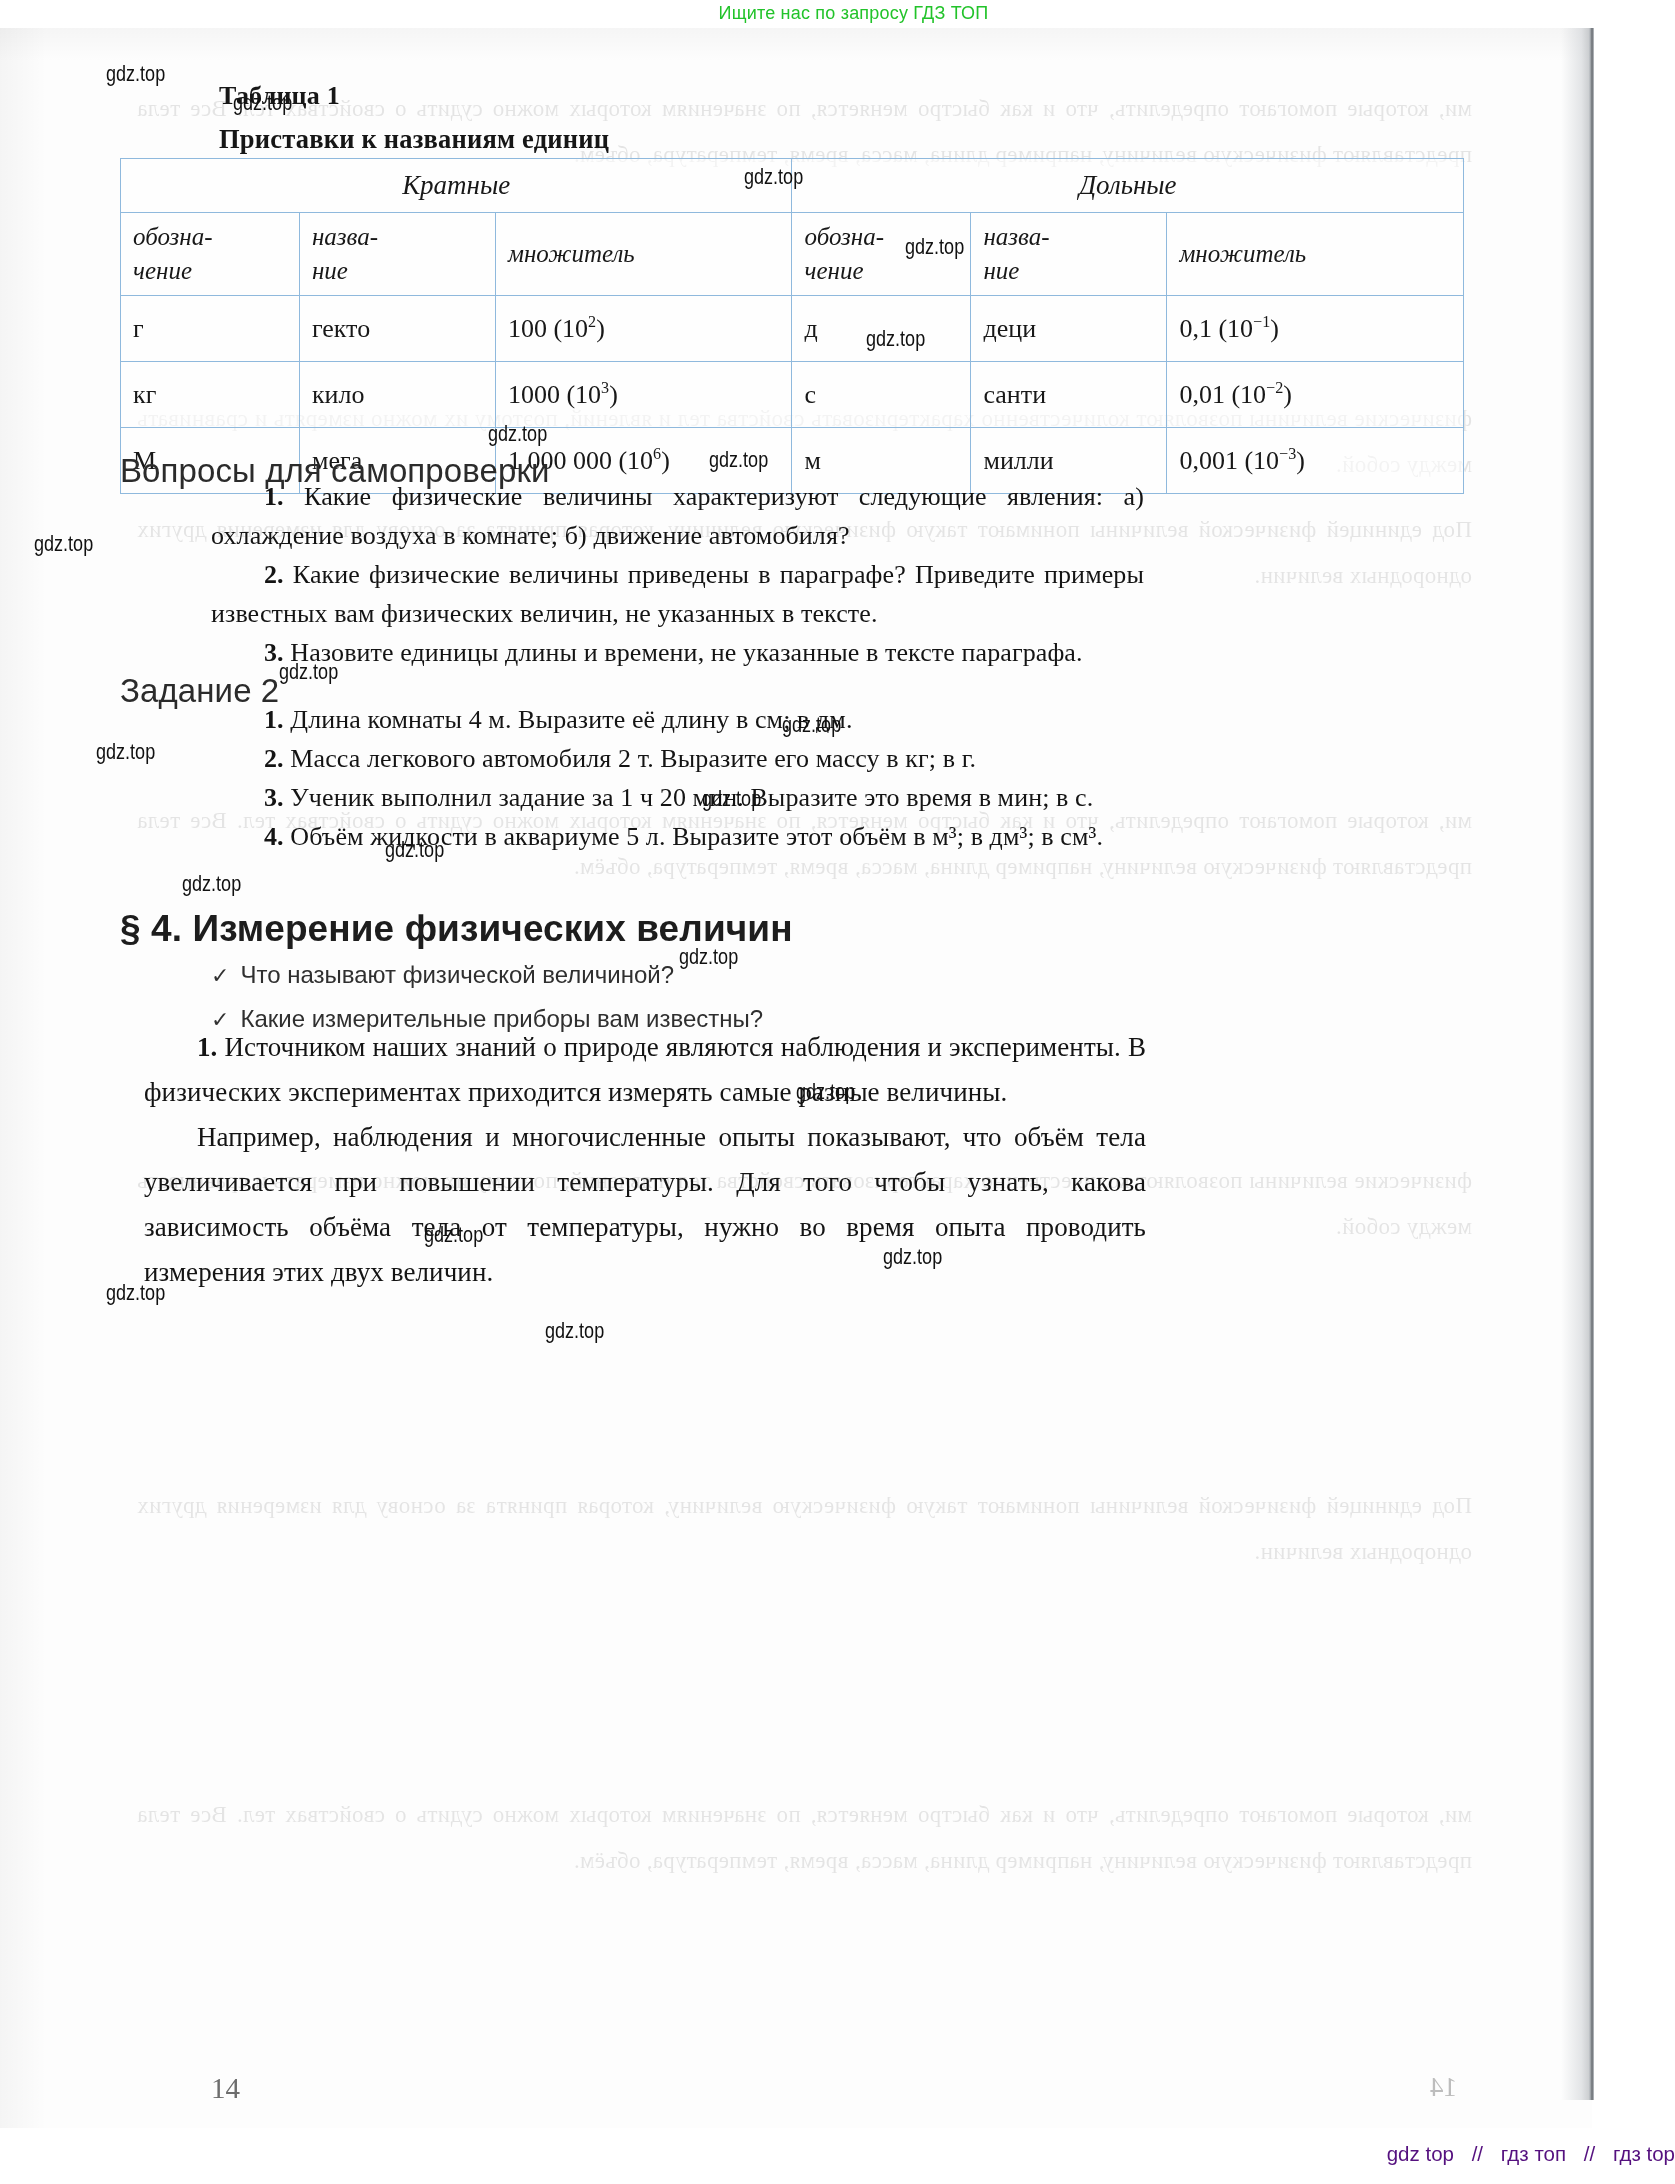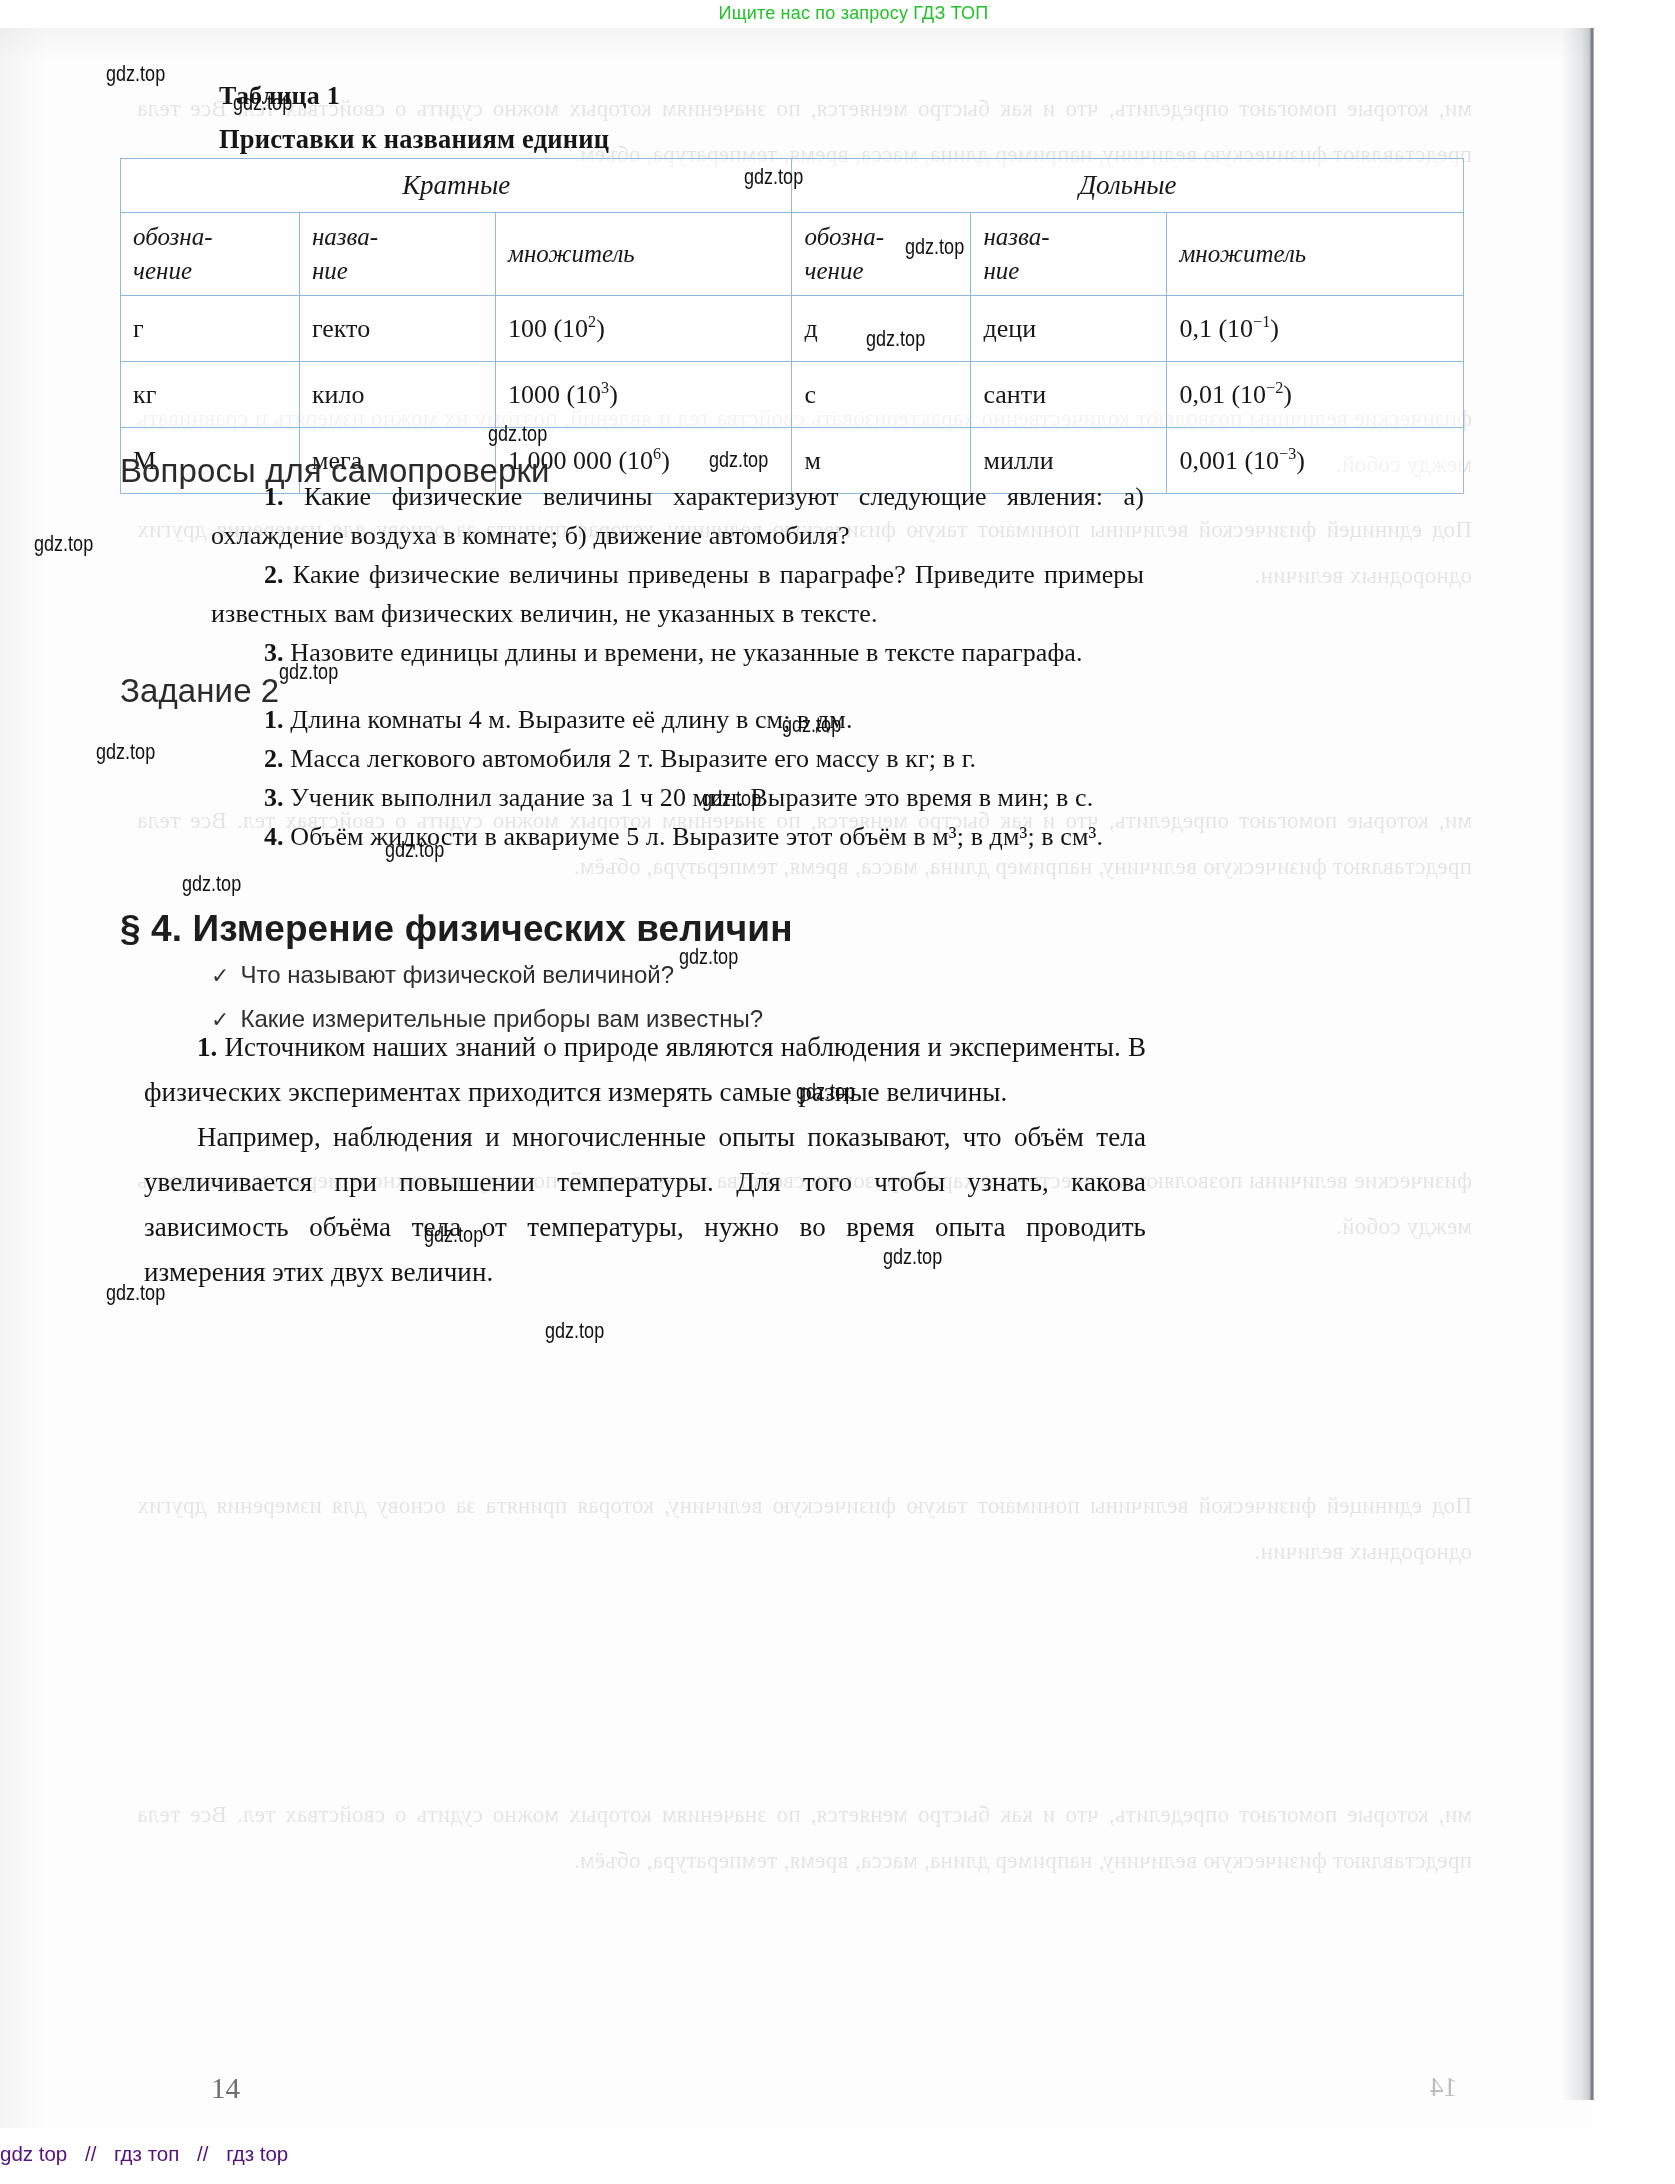--- a/index.html
+++ b/index.html
@@ -223,21 +223,21 @@
     transform: scaleX(.82);
     transform-origin: left center;
   }
 
   
   .bottom-links {
     position: absolute;
     left: 0;
     top: 2142px;
     width: 1675px;
-    text-align: left;
+    text-align: right;
     font-family: "Liberation Sans", "DejaVu Sans", sans-serif;
     font-size: 20.5px;
     color: #55117f;
     white-space: nowrap;
   }
   .bottom-links .sep { margin: 0 12px; }
   .bottom-links a { color: #55117f; text-decoration: none; }
 </style>
 </head>
 <body>

